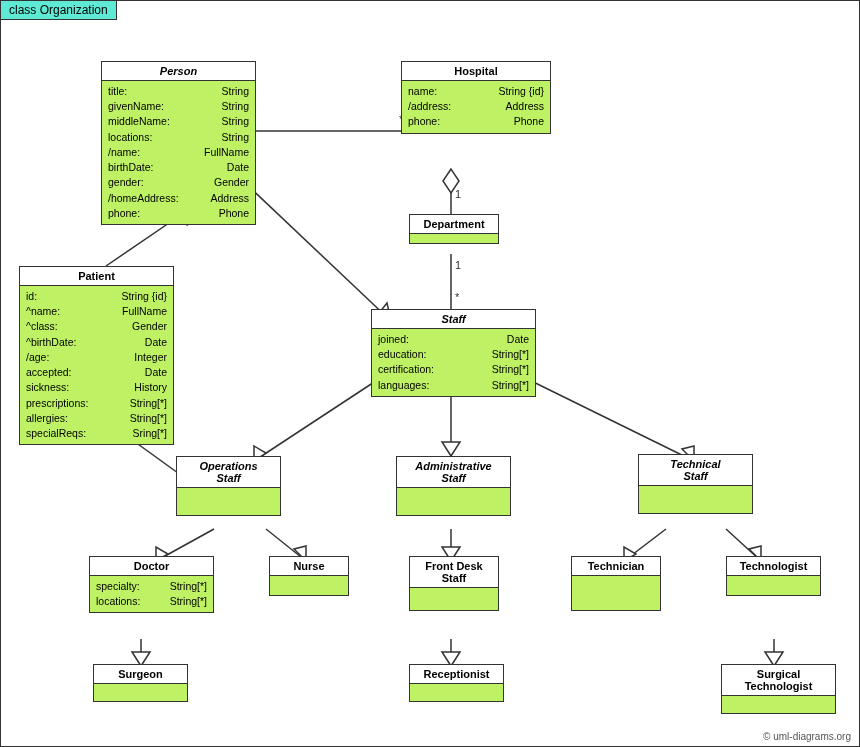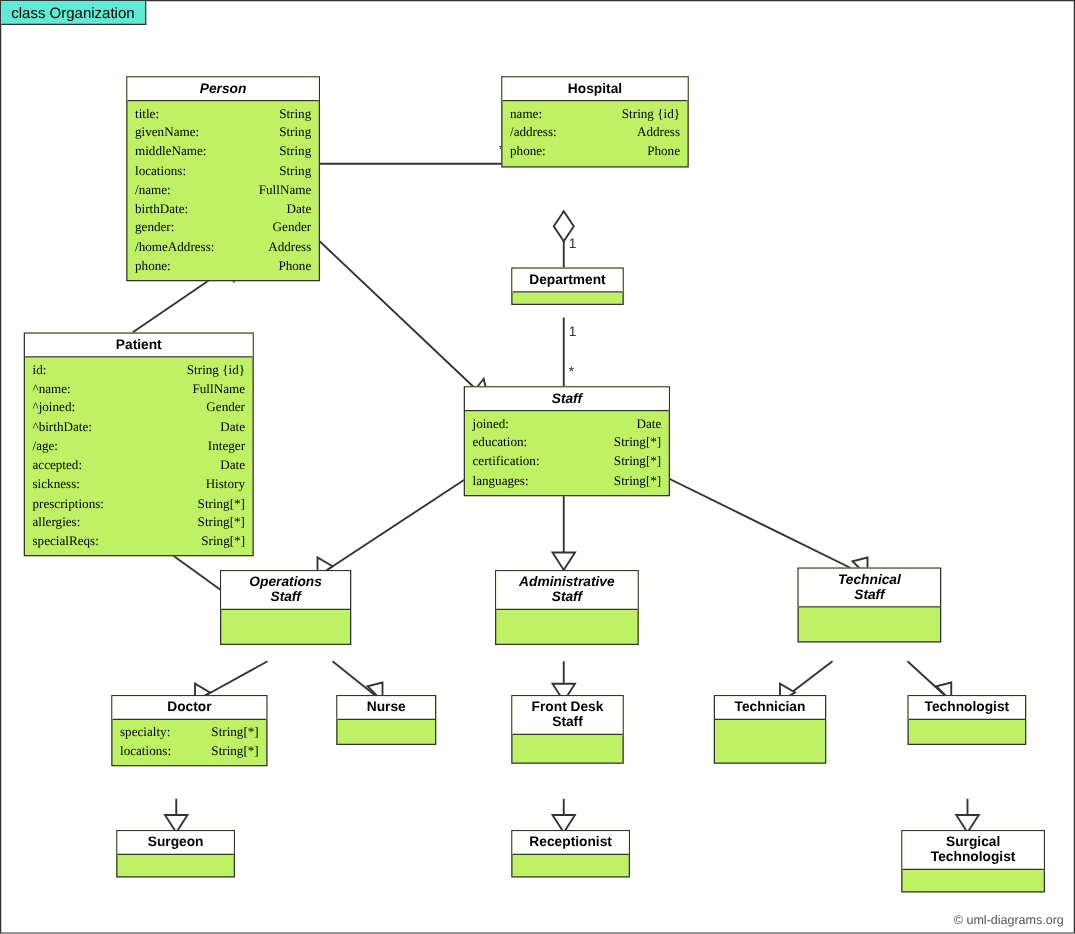--- a/index.html
+++ b/index.html
@@ -46,21 +46,20 @@
     .uml-class .class-attrs {
       padding: 3px 6px;
       text-align: left;
       font-size: 10.5px;
       line-height: 1.45;
     }
     .uml-class .attr-row {
       display: flex;
       justify-content: space-between;
       gap: 18px;
-      font-family: Liberation Serif, serif;
     }
     .uml-class .attr-row .attr-name { white-space: nowrap; }
     .uml-class .attr-row .attr-type { white-space: nowrap; }
 
     svg#lines {
       position: absolute;
       top: 0; left: 0;
       width: 860px;
       height: 747px;
       pointer-events: none;
@@ -220,33 +219,33 @@
           <span class="attr-name">certification:</span>
           <span class="attr-type">String[*]</span>
         </div>
       <div class="attr-row">
           <span class="attr-name">languages:</span>
           <span class="attr-type">String[*]</span>
         </div>
     </div>
   </div>
 
-  <div class="uml-class" style="left:18px; top:265px; width:184px;">
+  <div class="uml-class" style="left:18px; top:265px; width:155px;">
     <div class="class-name">Patient</div>
     <div class="class-attrs">
       <div class="attr-row">
           <span class="attr-name">id:</span>
           <span class="attr-type">String {id}</span>
         </div>
       <div class="attr-row">
           <span class="attr-name">^name:</span>
           <span class="attr-type">FullName</span>
         </div>
       <div class="attr-row">
-          <span class="attr-name">^joined:</span>
+          <span class="attr-name">^class:</span>
           <span class="attr-type">Gender</span>
         </div>
       <div class="attr-row">
           <span class="attr-name">^birthDate:</span>
           <span class="attr-type">Date</span>
         </div>
       <div class="attr-row">
           <span class="attr-name">/age:</span>
           <span class="attr-type">Integer</span>
         </div>

